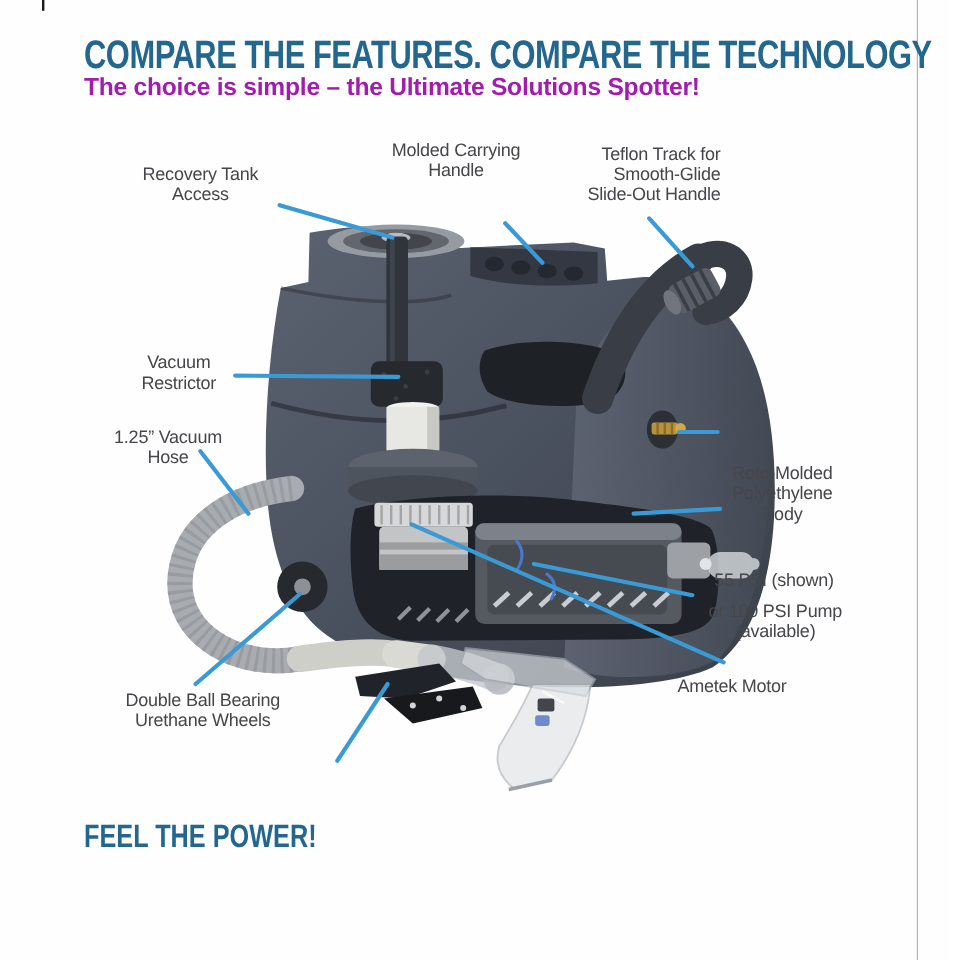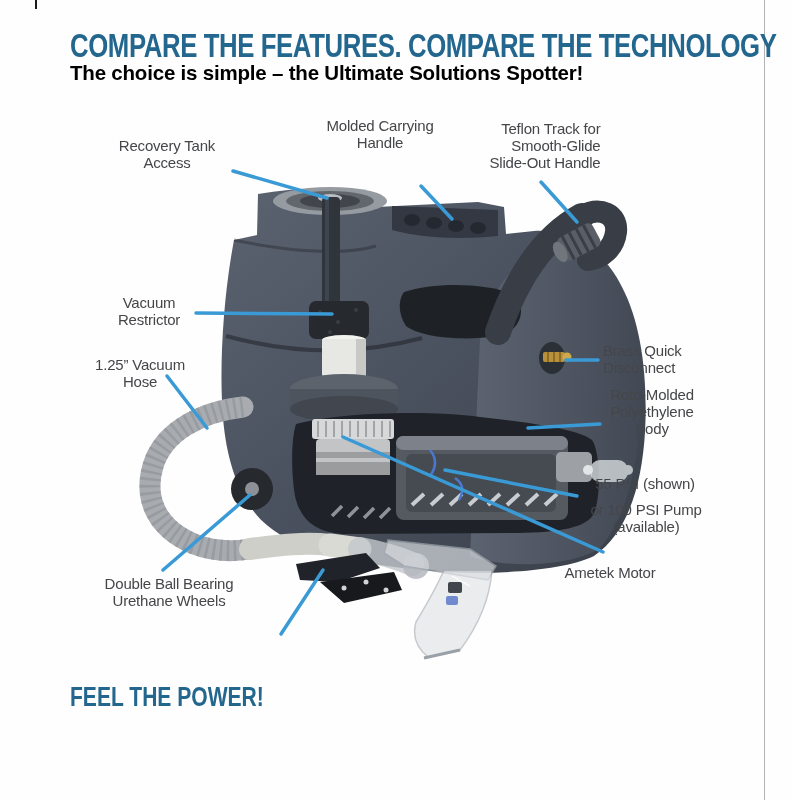--- a/index.html
+++ b/index.html
@@ -2,21 +2,21 @@
 <html><head>
 <meta charset="utf-8">
 <style>
   html,body{margin:0;padding:0;background:#ffffff;}
   .page{position:relative;width:792px;height:800px;background:#fefefe;overflow:hidden;
         font-family:"Liberation Sans",sans-serif;}
   .top-tick{position:absolute;left:35px;top:0;width:2px;height:9px;background:#1b1b1b;}
   .right-rule{position:absolute;left:764px;top:0;width:1px;height:800px;background:#b3b3b3;}
   .title{position:absolute;left:70px;top:27px;font-weight:bold;font-size:33px;color:#23678f;
          transform:scaleX(0.78);transform-origin:left top;white-space:nowrap;letter-spacing:-0.5px;}
-  .subtitle{position:absolute;left:70px;top:61px;font-weight:bold;font-size:20.5px;color:#000000;
+  .subtitle{position:absolute;left:70px;top:61px;font-weight:bold;font-size:20.5px;color:#a21caf;
             white-space:nowrap;letter-spacing:-0.2px;}
   .power{position:absolute;left:70px;top:682px;font-weight:bold;font-size:27px;color:#23678f;
          transform:scaleX(0.78);transform-origin:left top;white-space:nowrap;}
   .body-text{position:absolute;left:70px;top:712px;width:680px;font-size:18px;line-height:27px;
              color:#3e3e44;letter-spacing:-0.4px;}
   .body-text b{color:#27272f;}
   .lbl{position:absolute;font-size:15px;line-height:1.13;color:#454649;text-align:center;
        white-space:pre-line;transform:translateX(-50%);letter-spacing:-0.2px;}
   .lbl.left-align{transform:none;text-align:left;}
   .art{position:absolute;left:0;top:0;width:800px;height:800px;}
@@ -211,22 +211,20 @@
 Access</div>
   <div class="lbl" style="left:380px;top:118px;">Molded Carrying
 Handle</div>
   <div class="lbl" style="left:545px;top:121px;text-align:right;">Teflon Track for
 Smooth-Glide
 Slide-Out Handle</div>
   <div class="lbl" style="left:149px;top:295px;">Vacuum
 Restrictor</div>
   <div class="lbl" style="left:140px;top:357px;">1.25” Vacuum
 Hose</div>
-  <div class="lbl left-align" style="left:603px;top:343px;">Brass Quick
-Disconnect</div>
   <div class="lbl" style="left:652px;top:387px;">Roto-Molded
 Polyethylene
 Body</div>
   <div class="lbl" style="left:645px;top:476px;">55 PSI (shown)</div>
   <div class="lbl" style="left:646px;top:502px;">or 100 PSI Pump
 (available)</div>
   <div class="lbl" style="left:610px;top:565px;">Ametek Motor</div>
   <div class="lbl" style="left:169px;top:576px;">Double Ball Bearing
 Urethane Wheels</div>
 

